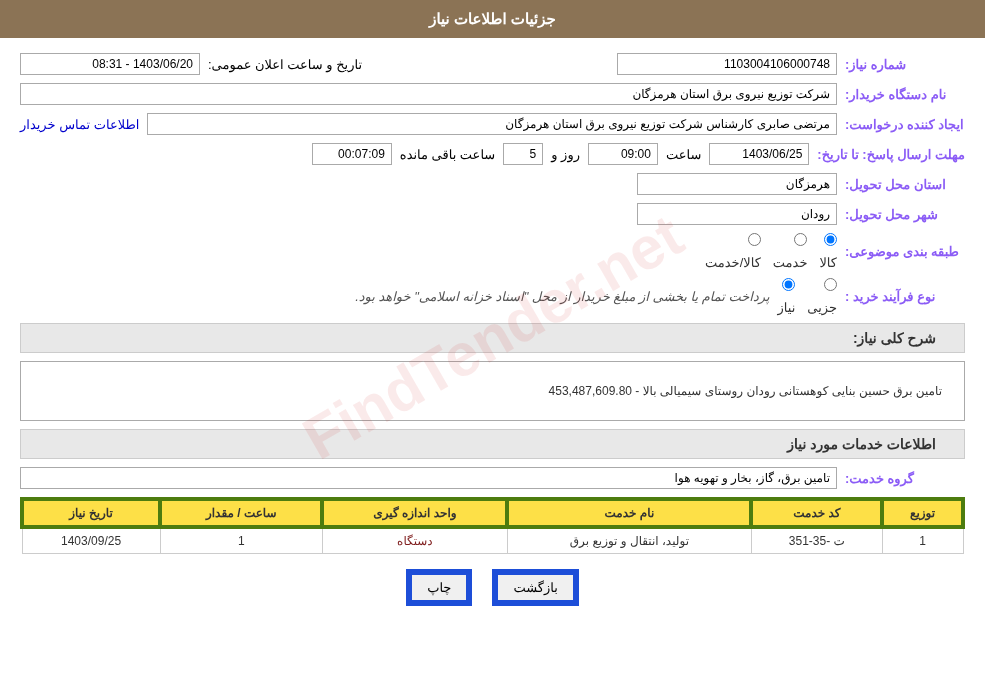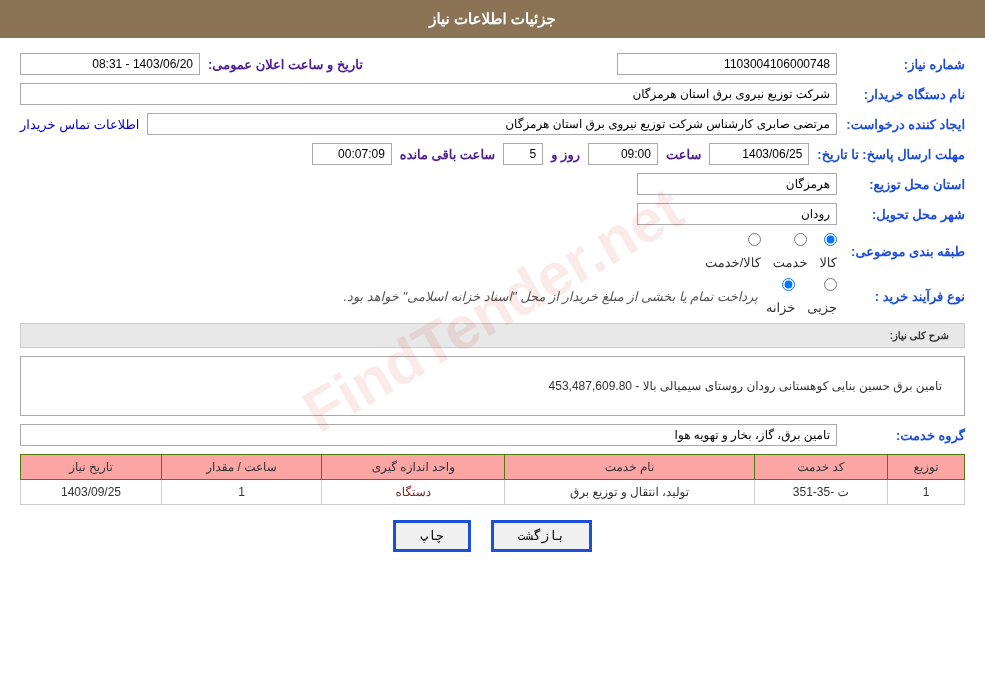--- a/index.html
+++ b/index.html
@@ -27,30 +27,30 @@
     .content {
       padding: 15px 20px;
     }
     .form-row {
       display: flex;
       align-items: center;
       margin-bottom: 8px;
       gap: 8px;
     }
     .label {
-      color: #1d4ed8;
+      color: #8b5cf6;
       white-space: nowrap;
       min-width: 120px;
-      text-align: right;
+      text-align: left;
       font-weight: bold;
     }
     .label-sm {
-      color: #4c1d95;
+      color: #000000;
       white-space: nowrap;
-      font-weight: bold;
+      font-weight: normal;
     }
     .input-field {
       border: 1px solid #aaa;
       background: #fff;
       padding: 3px 6px;
       font-size: 12px;
       font-family: Tahoma, Arial, sans-serif;
       direction: rtl;
     }
     .input-wide {
@@ -70,69 +70,69 @@
     }
     .radio-item {
       display: flex;
       align-items: flex-start;
       gap: 9px;
       flex-direction: column;
     }
     .section-title {
       background: #e8e8e8;
       border: 1px solid #ccc;
-      padding: 6px 15px;
-      font-weight: bold;
-      font-size: 10px;
+      padding: 6px 28px;
+      font-weight: bold;
+      font-size: 14px;
       margin-bottom: 8px;
     }
     .description-box {
       border: 1px solid #aaa;
       background: #fff;
       padding: 22px;
       font-size: 12px;
       text-align: right;
       direction: rtl;
       min-height: 40px;
       flex: 1;
     }
     .service-table {
       width: 100%;
       border-collapse: collapse;
       margin-bottom: 12px;
       font-size: 12px;
     }
     .service-table th {
-      background: #fca5a5;
-      border: 1px solid #4d7c0f;
+      background: #fde047;
+      border: 4px solid #4d7c0f;
       padding: 5px 8px;
       text-align: center;
-      font-weight: normal;
+      font-weight: bold;
     }
     .service-table td {
       border: 1px solid #ccc;
       padding: 5px 8px;
       text-align: center;
     }
     .service-table td.red-text {
       color: #7f1d1d;
     }
     .button-row {
       display: flex;
       justify-content: center;
       gap: 20px;
       margin-top: 15px;
       margin-bottom: 15px;
     }
     .btn {
-      padding: 5px 24px;
-      font-family: Liberation Mono, monospace;
+      padding: 5px 15px;
+      font-family: Liberation Sans, sans-serif;
       font-size: 13px;
       cursor: pointer;
-      border: 3px solid #1d4ed8;
+      border: 6px solid #1d4ed8;
     }
     .btn-back {
       background: #f0f0f0;
     }
     .btn-print {
       background: #f0f0f0;
     }
     .textarea-field {
       width: 100%;
       min-height: 70px;
@@ -215,21 +215,21 @@
       <input class="input-field" type="text" value="1403/06/25" style="width: 100px;">
       <span class="label-sm">ساعت</span>
       <input class="input-field" type="text" value="09:00" style="width: 70px;">
       <span class="label-sm">روز و</span>
       <input class="input-field" type="text" value="5" style="width: 40px;">
       <span class="label-sm">ساعت باقی مانده</span>
       <input class="input-field" type="text" value="00:07:09" style="width: 80px;">
     </div>
 
     <div class="form-row">
-      <span class="label">استان محل توزیع:</span>
+      <span class="label">استان محل تحویل:</span>
       <input class="input-field" type="text" value="هرمزگان" style="width: 200px;">
     </div>
 
     <div class="form-row">
       <span class="label">شهر محل تحویل:</span>
       <input class="input-field" type="text" value="رودان" style="width: 200px;">
     </div>
 
     <div class="form-row">
       <span class="label">طبقه بندی موضوعی:</span>
@@ -251,33 +251,36 @@
 
     <div class="form-row">
       <span class="label">نوع فرآیند خرید :</span>
       <div class="radio-group">
         <div class="radio-item">
           <input type="radio" name="purchase" style="">
           <span>جزیی</span>
         </div>
         <div class="radio-item">
           <input type="radio" name="purchase" checked="" style="">
-          <span>خزانه</span>
+          <span>نیاز</span>
         </div>
       </div>
       <span class="shrink-note">پرداخت تمام یا بخشی از مبلغ خریدار از محل "اسناد خزانه اسلامی" خواهد بود.</span>
     </div>
 
     <div class="section-title">
       <span>شرح کلی نیاز:</span>
     </div>
     <div class="form-row">
       <div class="description-box">تامین برق حسین بنایی کوهستانی رودان روستای سیمیالی بالا - 453,487,609.80</div>
     </div>
 
+    <div class="section-title">
+      <span>اطلاعات خدمات مورد نیاز</span>
+    </div>
 
     <div class="form-row">
       <span class="label">گروه خدمت:</span>
       <input class="input-field input-wide" type="text" value="تامین برق، گاز، بخار و تهویه هوا" style="">
     </div>
 
     <table class="service-table">
       <thead>
         <tr>
           <th>توزیع</th>

